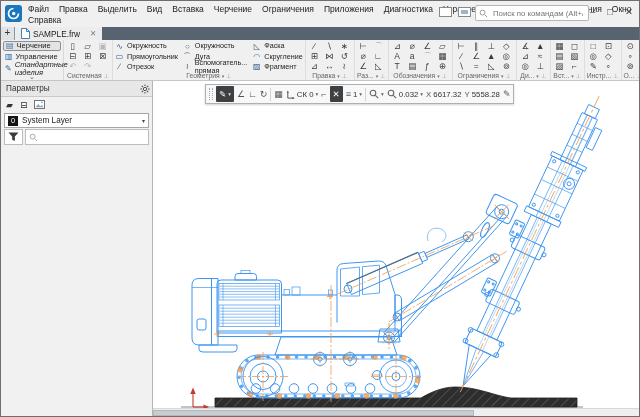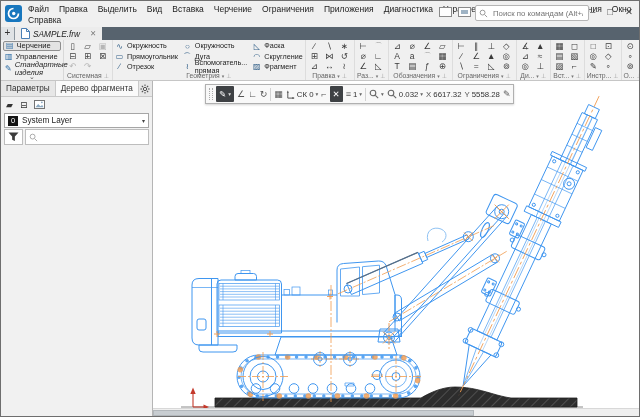--- a/index.html
+++ b/index.html
@@ -16,21 +16,21 @@
   .lic{width:13px;height:10px;border:1px solid #8a8a8a;background:#fdfdfd;position:relative;}
   .lic.b::after{content:"";position:absolute;left:2px;top:2px;right:2px;bottom:2px;background:#9fb3c4;}
   .searchbox{position:absolute;right:50px;top:4px;width:114px;height:16px;background:#fff;border:1px solid #b5b5b5;
              border-radius:2px;display:flex;align-items:center;padding:0 3px;gap:3px;}
   .searchbox input{border:0;outline:0;flex:1;font-size:7.8px;color:#999;font-family:inherit;background:transparent;width:10px;}
   .winctl{position:absolute;right:6px;top:4px;display:flex;gap:12px;font-size:9.5px;color:#444;}
   .winctl span{cursor:default;line-height:14px;}
   
   .tabstrip{height:13px;background:#57636e;display:flex;align-items:stretch;}
   .newtab{width:14px;background:#e0e3e5;color:#333;font-size:10px;line-height:12px;text-align:center;border-right:1px solid #8d979f;}
-  .dtab{display:flex;align-items:center;gap:3px;background:#ececec;padding:0 6px;font-size:8.3px;color:#222;font-style:italic;}
+  .dtab{display:flex;align-items:center;gap:3px;background:#ececec;padding:0 6px;font-size:8.3px;color:#222;}
   .dtab .closex{color:#777;font-size:7.5px;margin-left:7px;}
   
   .ribbon{height:41px;display:flex;background:#f0f0f0;border-bottom:1px solid #c6c6c6;}
   .navcol{width:63px;min-width:63px;padding:1px 2px 6px;display:flex;flex-direction:column;font-size:7.6px;
           border-right:1px solid #d8d8d8;position:relative;gap:1px;}
   .navitem{display:flex;align-items:center;gap:3px;padding:0 2px;min-height:10px;}
   .navitem.active{background:#e3e3e3;border:1px solid #8f8f8f;border-radius:2px;}
   .nico{color:#2c6ca5;font-size:8px;line-height:8px;}
   .nlbl{line-height:1.05;white-space:nowrap;}
   .navitem.two .nlbl{white-space:normal;line-height:1.0;font-style:italic;}
@@ -389,21 +389,20 @@
         </div>
     </div>
 
   </div>
 
   <div class="main">
 
     <div class="sidepanel">
       <div class="ptabs">
         <span class="ptab">Параметры</span>
-        <span class="ptab active">Дерево фрагмента</span>
         <span class="pgear">
           <svg class="mini" width="10" height="10" viewBox="0 0 12 12">
             <circle cx="6" cy="6" r="2" fill="none" stroke="#555" stroke-width="1.2"></circle>
             <g stroke="#555" stroke-width="1.3">
               <line x1="6" y1="0.5" x2="6" y2="2.5"></line>
                 <line x1="6" y1="9.5" x2="6" y2="11.5"></line>
               <line x1="0.5" y1="6" x2="2.5" y2="6"></line>
                 <line x1="9.5" y1="6" x2="11.5" y2="6"></line>
               <line x1="2.2" y1="2.2" x2="3.6" y2="3.6"></line>
                 <line x1="8.4" y1="8.4" x2="9.8" y2="9.8"></line>

